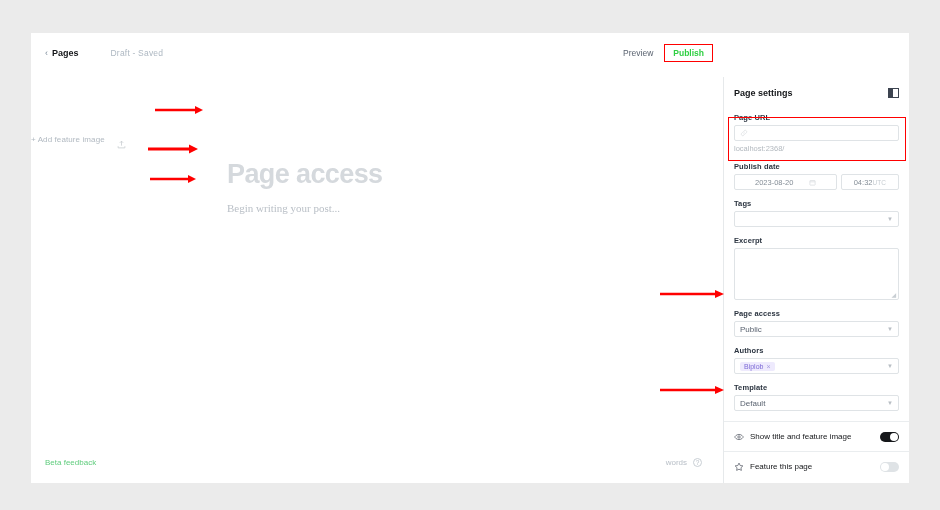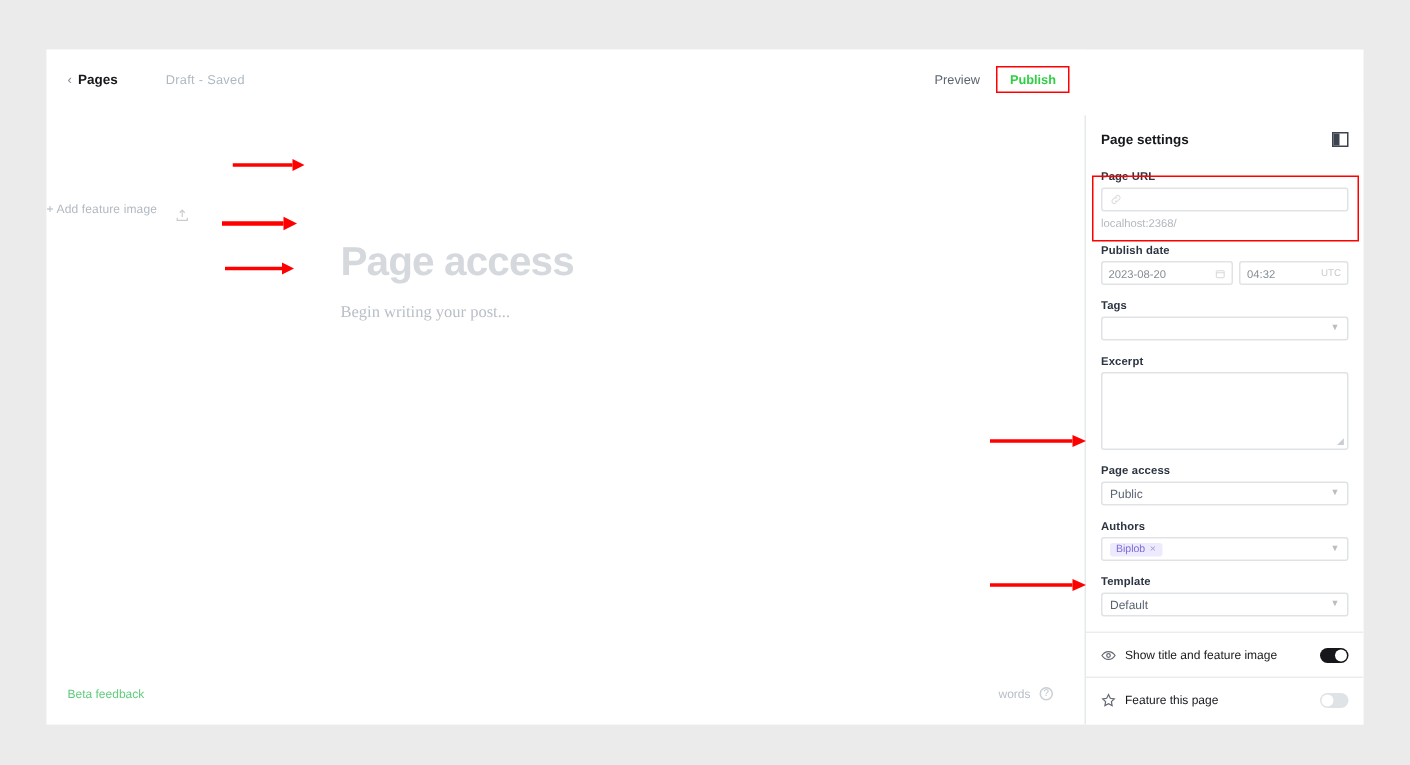--- a/index.html
+++ b/index.html
@@ -122,25 +122,25 @@
     position: absolute; left: 4px; top: 40px; width: 178px; height: 44px;
     border: 1.8px solid #ff0000; pointer-events: none;
   }
 
   .link-ico { width: 8px; height: 8px; opacity: .35; }
 
   .date-row { display: flex; gap: 4px; }
   .date-field {
     flex: 1.25; height: 16px; border: 1px solid #dfe3e6; border-radius: 2px;
     display: flex; align-items: center; justify-content: space-between;
-    padding: 0 4px; font-size: 7.5px; color: #848d96;
+    padding: 0 20px; font-size: 7.5px; color: #848d96;
   }
   .time-field {
     flex: 1; height: 16px; border: 1px solid #dfe3e6; border-radius: 2px;
-    display: flex; align-items: center; justify-content: space-between;
+    display: flex; align-items: center; justify-content: center;
     padding: 0 4px; font-size: 7.5px; color: #848d96;
   }
   .utc { font-size: 6.5px; color: #c6ccd1; }
   .cal-ico { width: 7px; height: 7px; opacity: .45; }
 
   .select-box {
     height: 16px; border: 1px solid #dfe3e6; border-radius: 2px;
     display: flex; align-items: center; justify-content: space-between;
     padding: 0 5px; font-size: 8px; color: #5a6370; background: #fff;
   }

